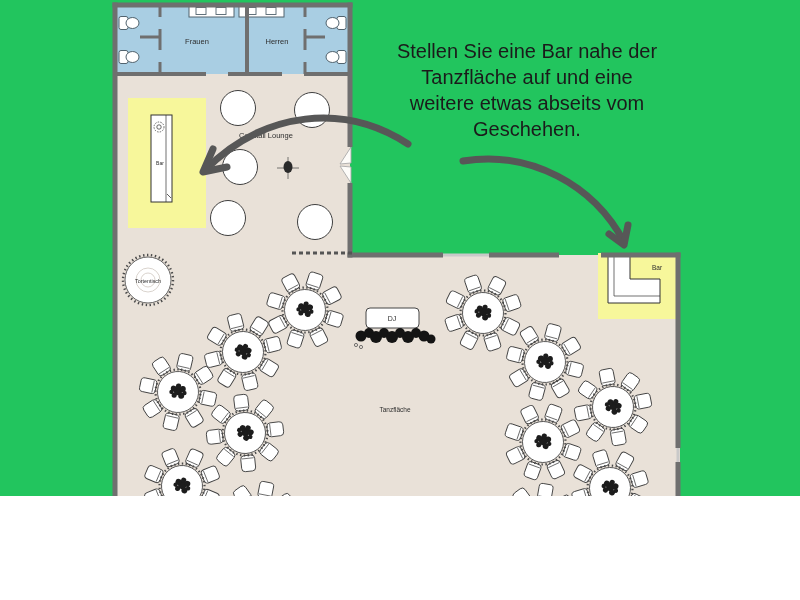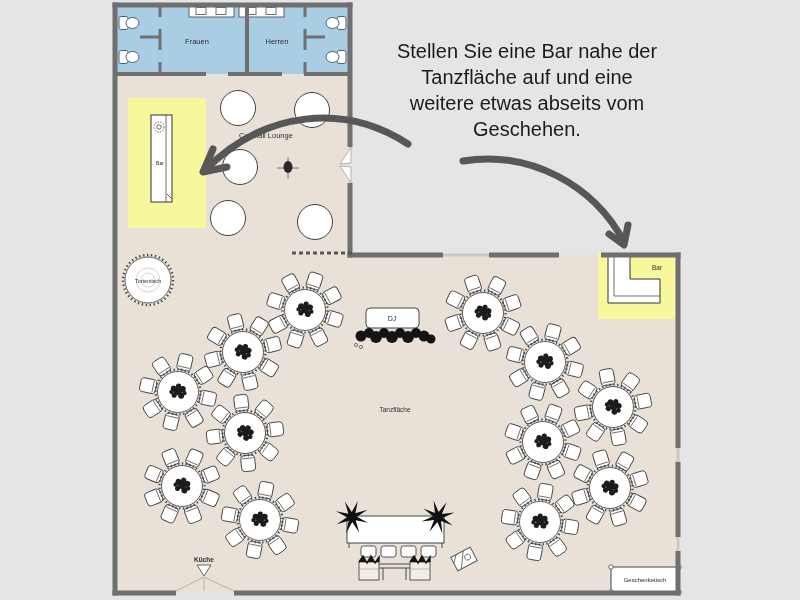--- a/index.html
+++ b/index.html
@@ -1,16 +1,16 @@
 <!DOCTYPE html>
 <html><head>
 <meta charset="utf-8">
 <style>
   html,body{margin:0;padding:0;background:#fff;}
-  .canvas{position:relative;width:800px;height:600px;background:#e5e5e5;overflow:hidden;
+  .canvas{position:relative;width:800px;height:496px;background:#22c55e;overflow:hidden;
           font-family:"Liberation Sans",sans-serif;}
   svg{position:absolute;left:0;top:0;}
   .lbl{font-family:"Liberation Sans",sans-serif;fill:#2e2e2e;}
   .anno{font-family:"Liberation Sans",sans-serif;fill:#1b1b1b;font-weight:500;}
 </style>
 </head>
 <body>
 
 <div class="canvas">
 <svg width="800" height="600" viewBox="0 0 800 600">

